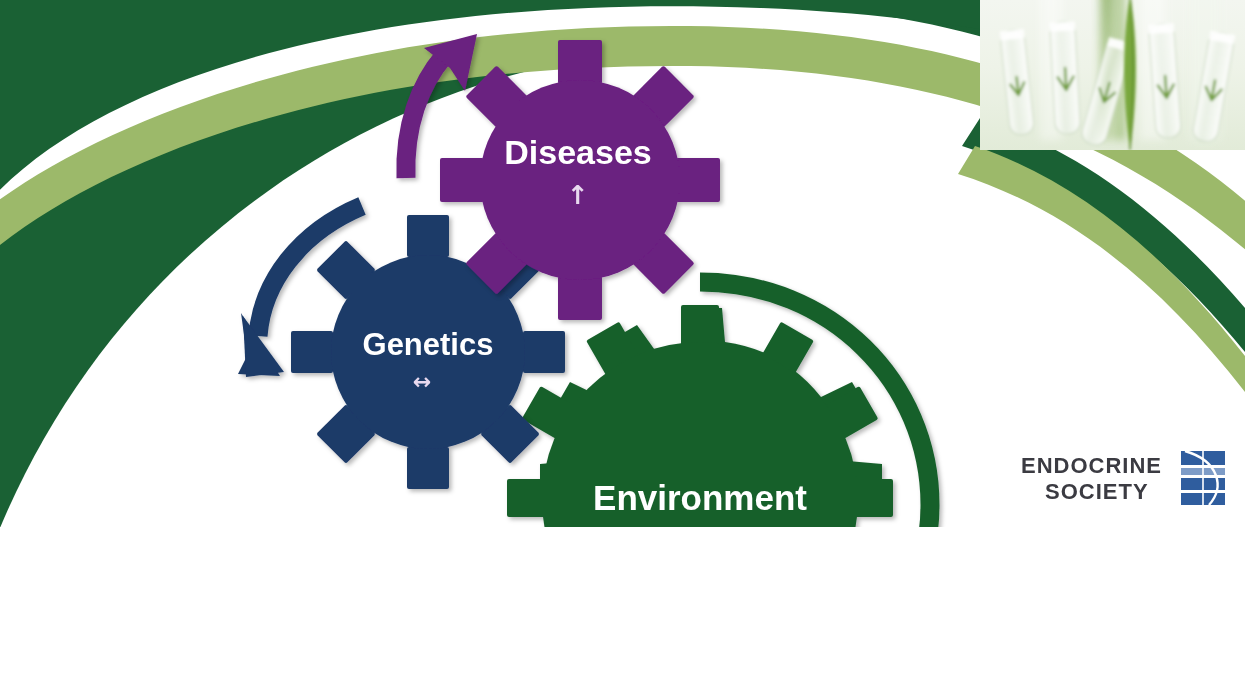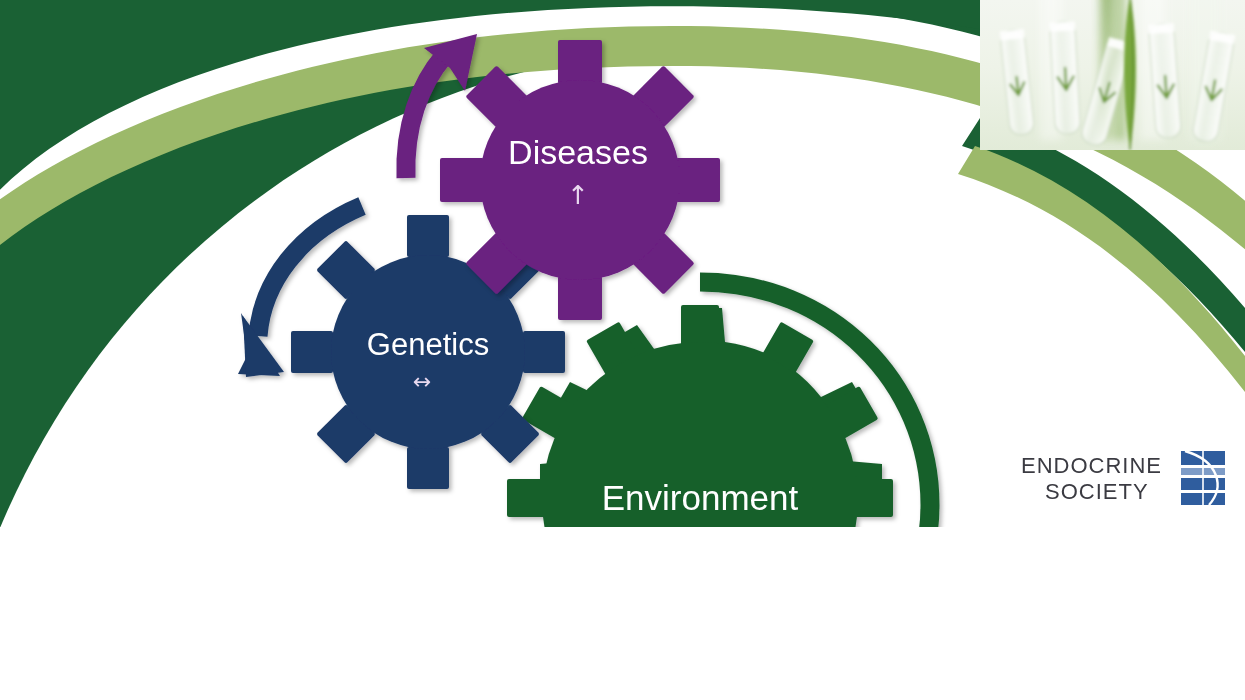--- a/index.html
+++ b/index.html
@@ -9,20 +9,21 @@
   }
   body {
     font-family: "Liberation Sans", sans-serif;
   }
   #slide {
     position: relative;
     width: 1245px;
     height: 527px;
     overflow: hidden;
     background: #ffffff;
+    font-weight: bold;
   }
   #bg-svg, #art-svg {
     position: absolute;
     top: 0;
     left: 0;
     width: 1245px;
     height: 700px;
   }
   #art-svg { z-index: 5; }
   #bg-svg  { z-index: 1; }

